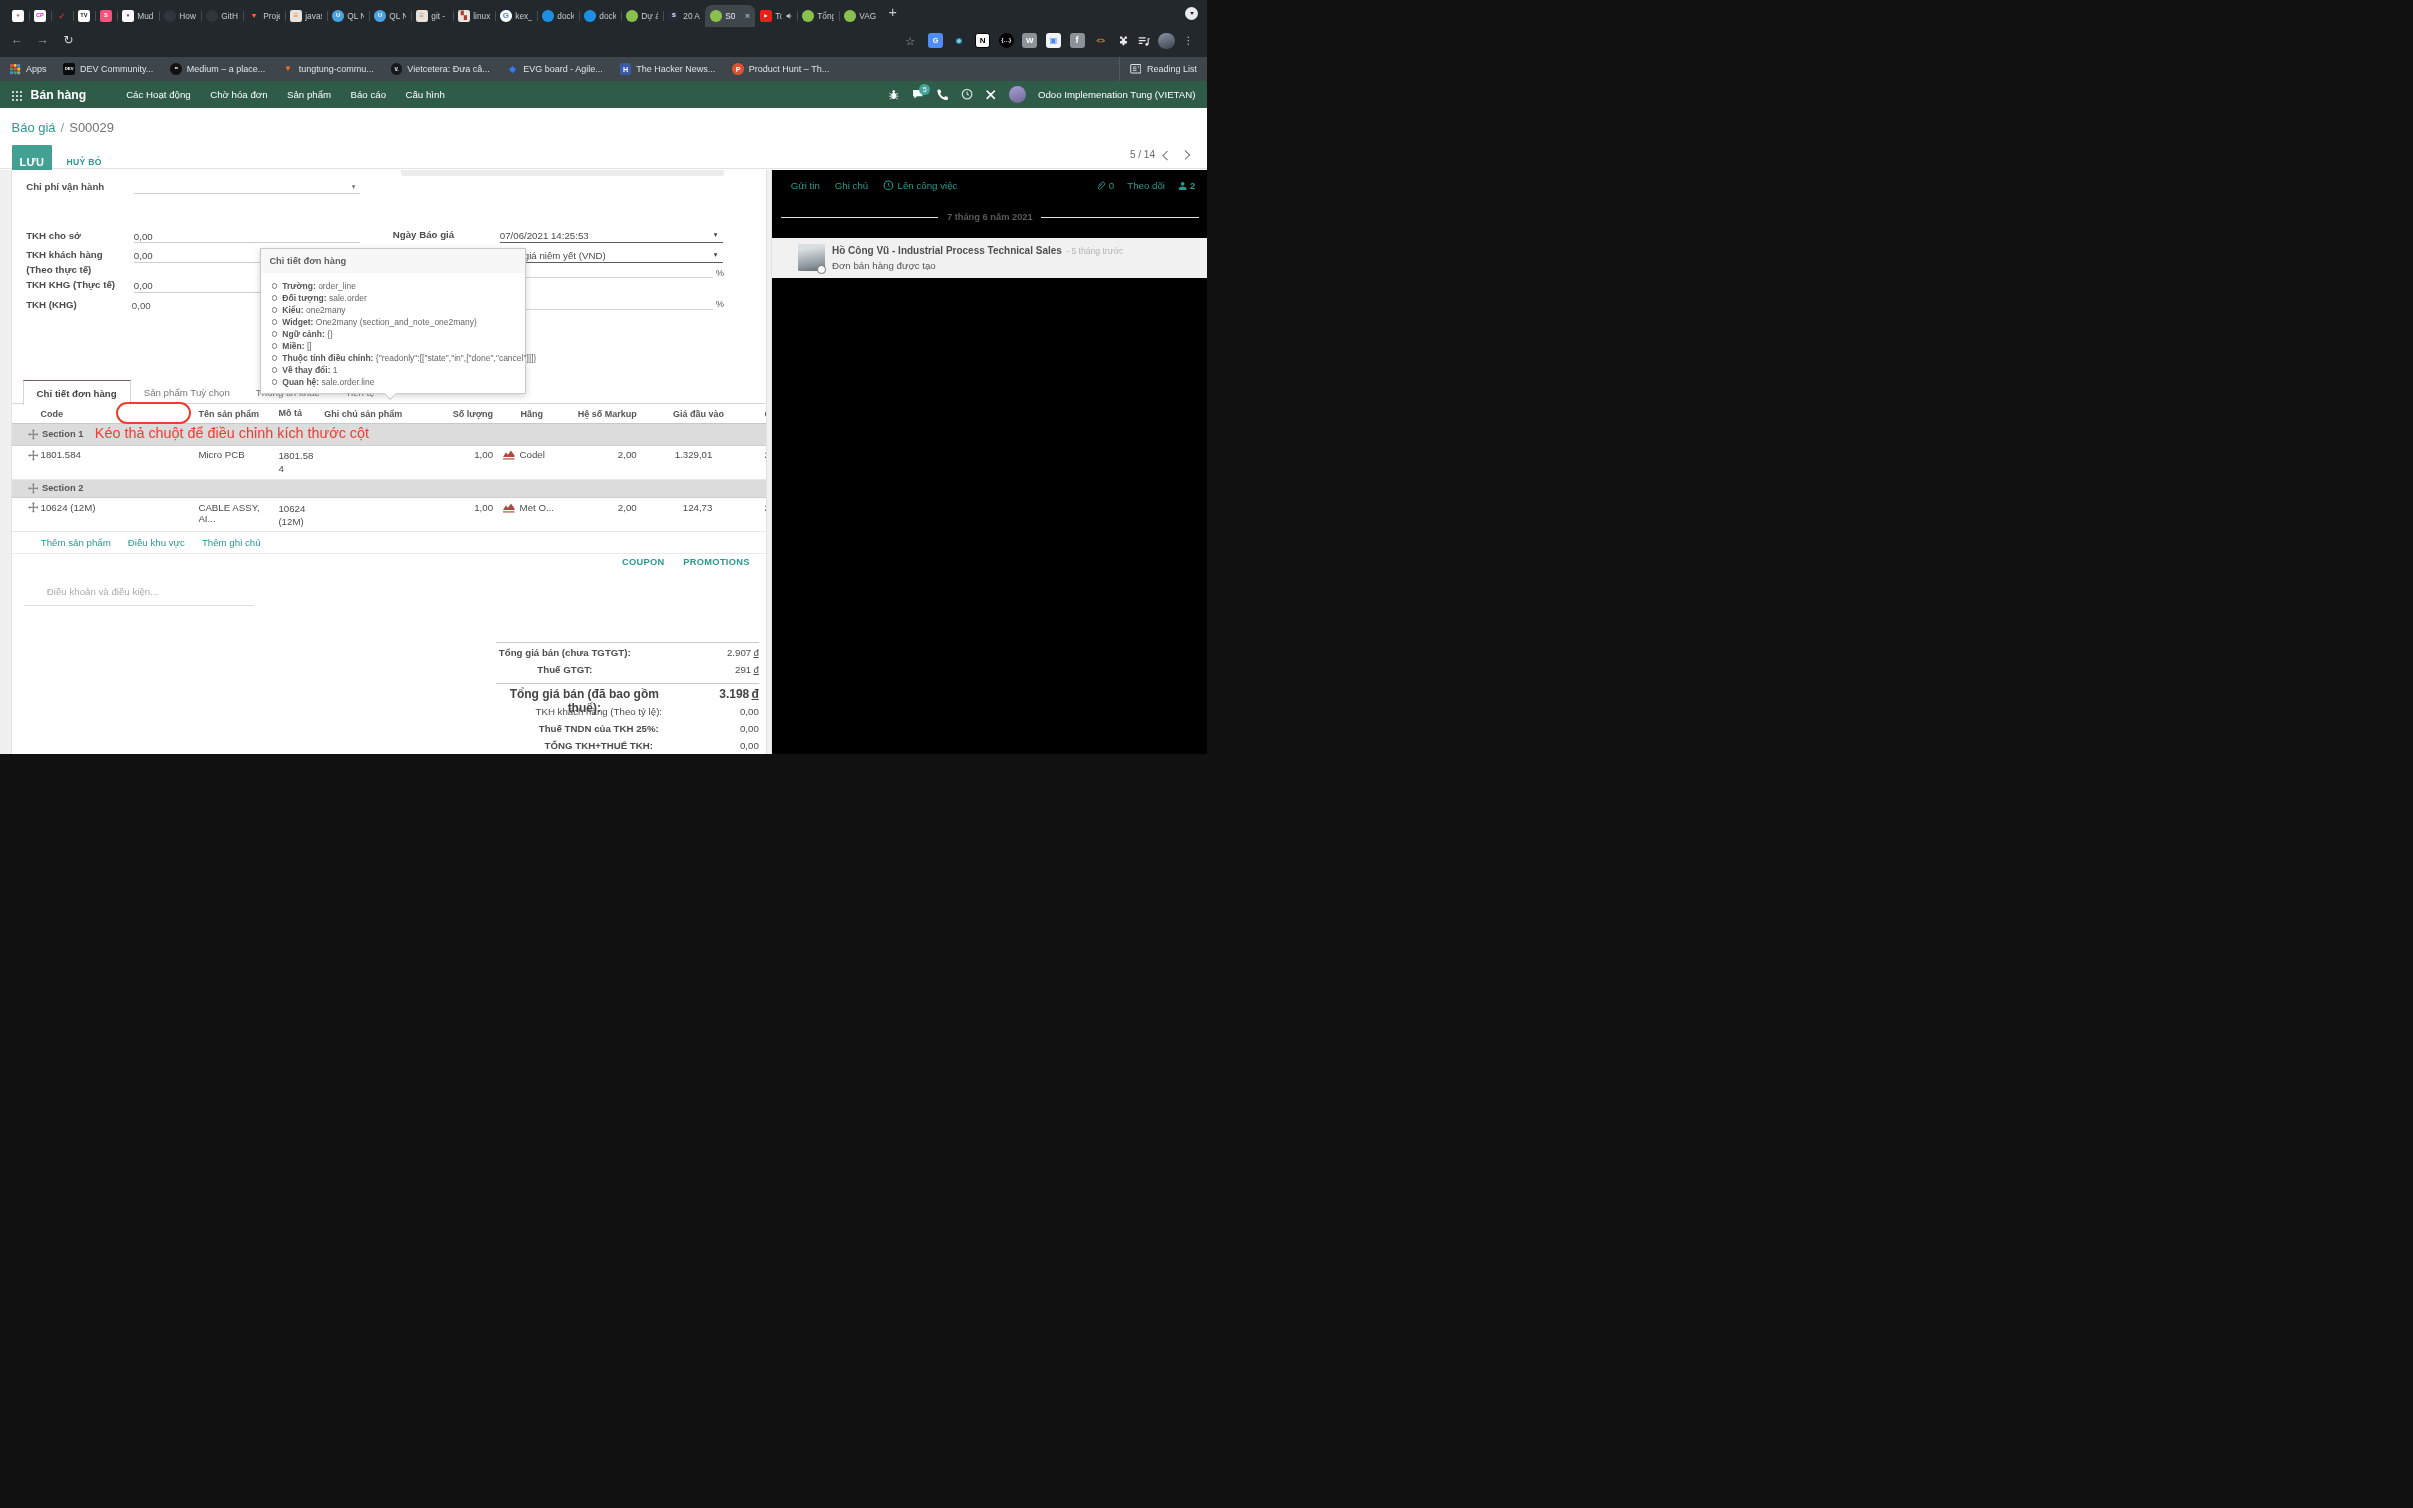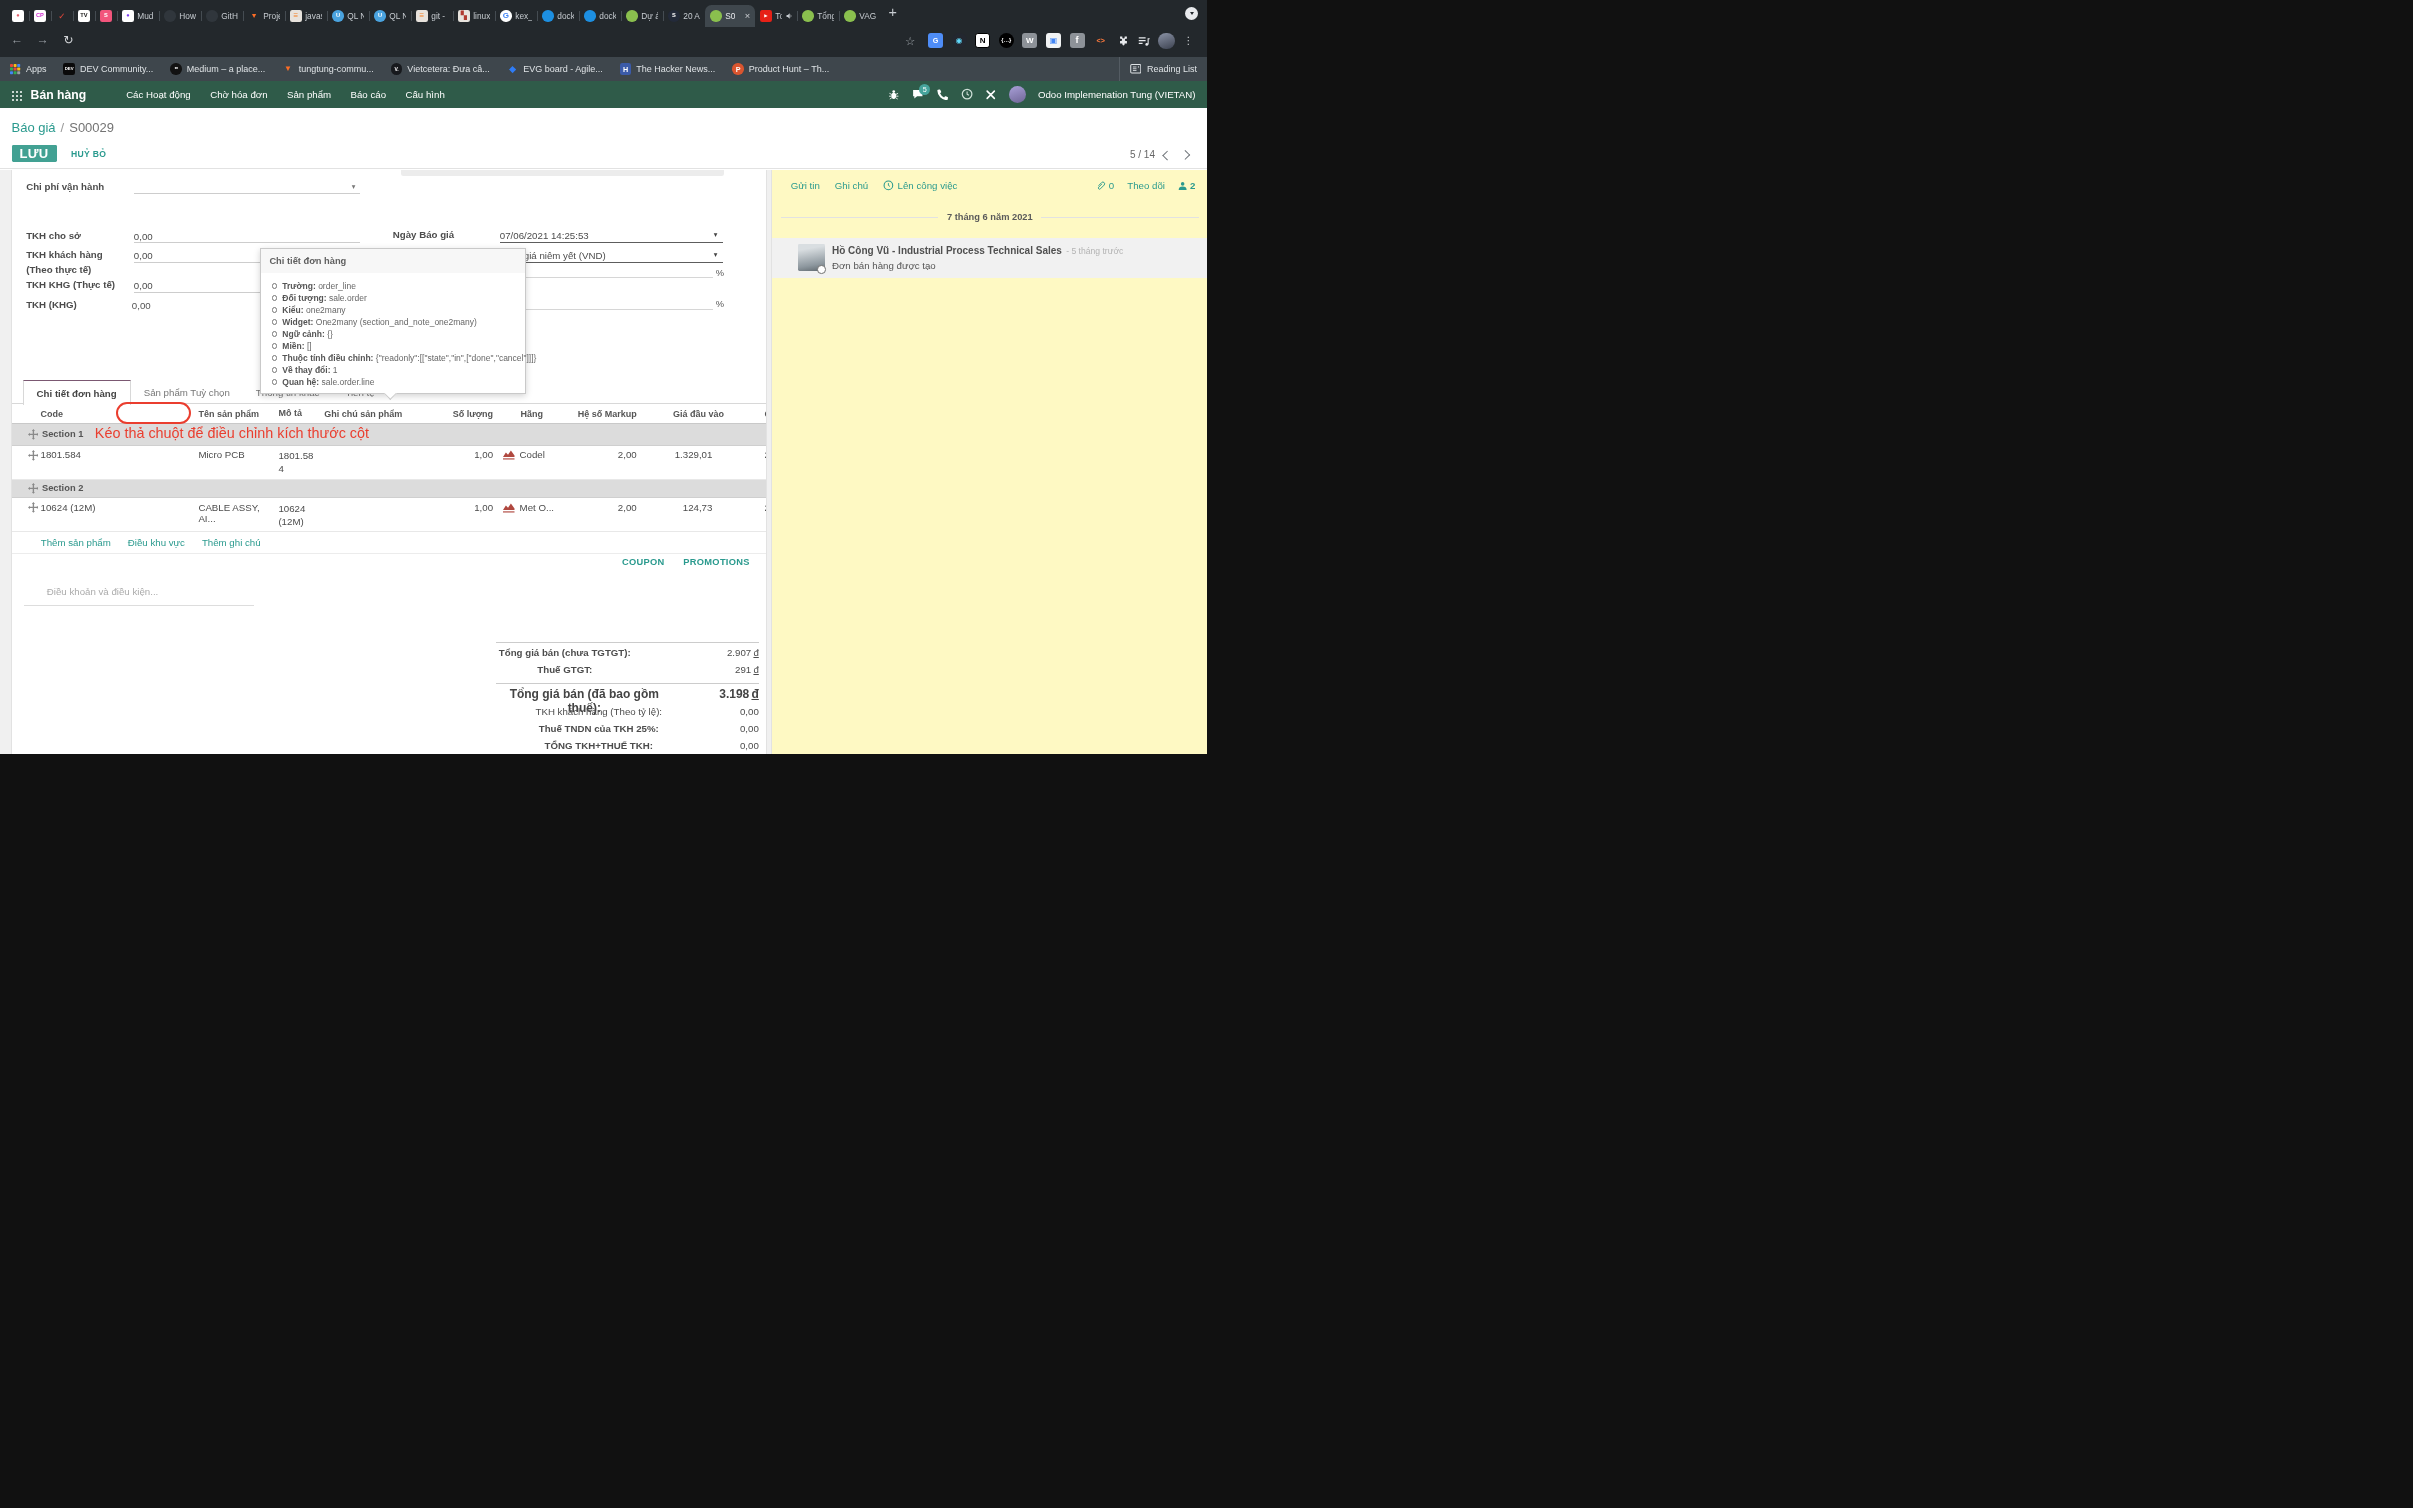--- a/index.html
+++ b/index.html
@@ -52,31 +52,31 @@
   .nbadge{position:absolute;top:-5px;left:7.2px;min-width:11.5px;height:11.5px;border-radius:5.7px;background:#46a49b;
     color:#fff;font-size:7.2px;display:flex;align-items:center;justify-content:center;padding:0 2.9px}
   .oavatar{width:17px;height:17px;border-radius:50%;background:linear-gradient(160deg,#a9a0d8,#6f6596)}
   .oname{font-size:9.7px}
 
   
   .cpanel{position:absolute;top:108px;left:0;width:100%;height:61px;background:#fff;border-bottom:0.7px solid #e2e2e2}
   .breadcrumb{position:absolute;left:11.5px;top:12.2px;font-size:13px}
   .bc-link{color:#2a9a8e}.bc-sep{color:#999;margin:0 5px}.bc-cur{color:#737373}
   .btnrow{position:absolute;left:11.5px;top:37px;display:flex;align-items:center;gap:14.4px}
-  .savebtn{background:#42a193;color:#fff;font-size:13px;font-weight:700;letter-spacing:0.3px;padding:1px 8px;border-radius:1.4px}
+  .savebtn{background:#42a193;color:#fff;font-size:11px;font-weight:700;letter-spacing:0.3px;padding:11px 8px;border-radius:1.4px}
   .discard{color:#2a9a8e;font-size:8.6px;font-weight:700;letter-spacing:0.3px}
   .pager{position:absolute;right:52px;top:41px;color:#666;font-size:10px}
   .chev{position:absolute;top:44px;width:6.5px;height:6.5px;border-left:1.8px solid #6b7075;border-bottom:1.8px solid #6b7075}
   .chev.l{right:37px;transform:rotate(45deg)}
   .chev.r{right:18.7px;transform:rotate(225deg)}
 
   
   .content{position:absolute;top:170px;left:0;right:0;bottom:0;background:#f0f0f0}
   .sheet{position:absolute;left:10.8px;top:0;width:756px;height:100%;background:#fff;border-left:0.7px solid #e2e2e2;border-right:0.7px solid #e2e2e2;overflow:hidden}
-  .chatter{position:absolute;left:771px;top:0;right:0;height:100%;background:#fef9c3;border-left:0.7px solid #e2e2e2}
+  .chatter{position:absolute;left:771px;top:0;right:0;height:100%;background:#000000;border-left:0.7px solid #e2e2e2}
 
   .flabel{position:absolute;font-size:9.7px;font-weight:600;color:#4c4c4c;line-height:15px}
   .fval{position:absolute;font-size:9.7px;color:#4c4c4c;line-height:13px}
   .uline{position:absolute;border-bottom:0.7px solid #cdcdcd}
   .uline.dark{border-bottom:1.4px solid #5d5d5d}
   .caret{position:absolute;font-size:7.2px;color:#777}
   .caret.dark{color:#444}
   .pct{position:absolute;font-size:9.3px;color:#555}
   .topbar{position:absolute;left:389px;top:0;width:323px;height:5.7px;background:#ececec;border-radius:0 0 2.2px 2.2px}
 

